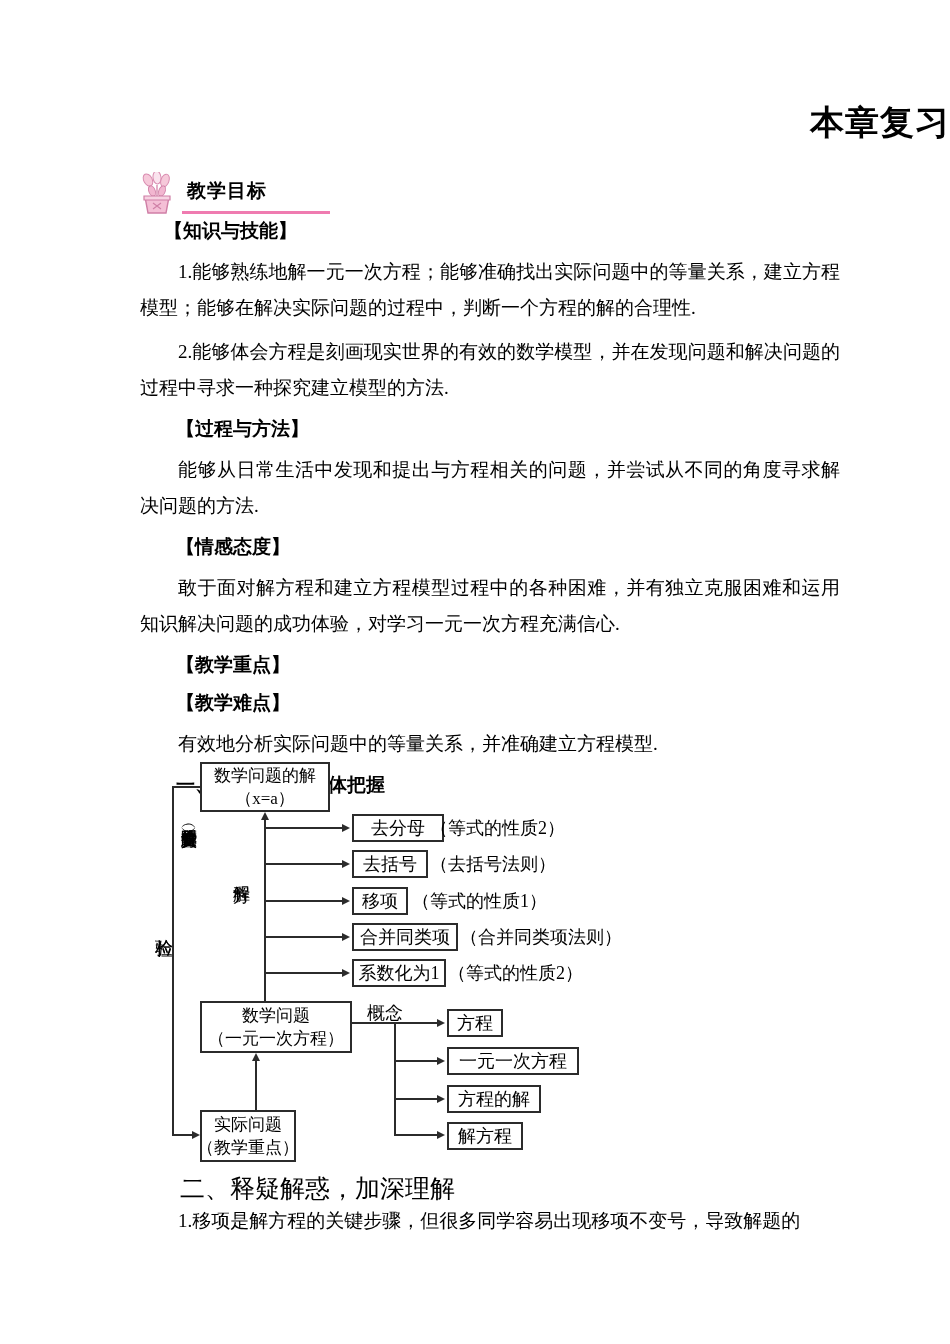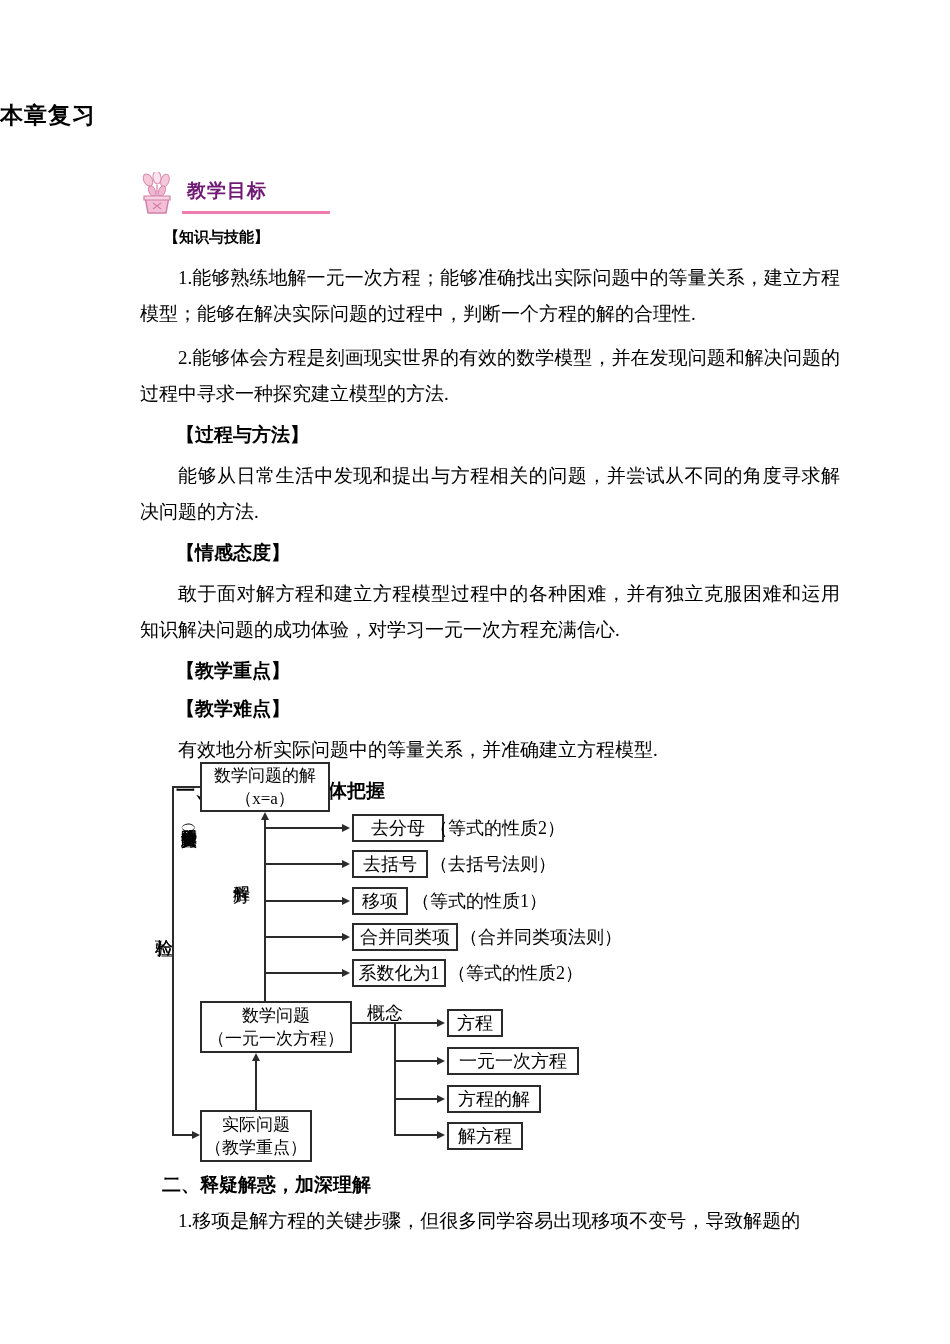--- a/index.html
+++ b/index.html
@@ -12,22 +12,22 @@
     color: #000;
     position: relative;
     overflow: hidden;
   }
   .page { position: relative; width: 950px; height: 1344px; }
 
   
   .doc-title {
     position: absolute;
     top: 100px; left: 0; width: 950px;
-    text-align: left;
-    font-size: 23px;
+    text-align: right;
+    font-size: 34px;
     font-weight: bold;
     font-family: "Liberation Sans", "DejaVu Sans", sans-serif;
     letter-spacing: 1px;
   }
 
   
   .banner {
     position: absolute;
     left: 135px; top: 172px;
     width: 200px; height: 46px;
@@ -36,40 +36,40 @@
     position: absolute; left: 0; top: 0;
     width: 46px; height: 42px;
   }
   .banner-label {
     position: absolute;
     left: 52px; top: 6px;
     font-size: 19px;
     font-weight: bold;
     font-family: "Liberation Sans", "DejaVu Sans", sans-serif;
     letter-spacing: 1px;
-    color: #701a75;
+    color: #000000;
   }
   .banner-rule {
     position: absolute;
     left: 47px; top: 39px;
     width: 148px; height: 3px;
     background: #ef7bb0;
   }
 
   
   .content {
     position: absolute;
     left: 140px; top: 214px;
     width: 700px;
   }
   .sec-head {
-    font-size: 15px;
-    font-weight: bold;
-    font-family: "Liberation Sans", "DejaVu Sans", sans-serif;
-    margin: 8px 0 4px 24px;
+    font-size: 19px;
+    font-weight: bold;
+    font-family: "Liberation Sans", "DejaVu Sans", sans-serif;
+    margin: 2px 0 4px 24px;
     line-height: 30px;
   }
   .para {
     font-size: 19px;
     line-height: 36px;
     margin: 8px 0 2px 0;
     text-indent: 38px;
     text-align: justify;
     font-family: "Liberation Serif", "DejaVu Serif", serif;
   }
@@ -132,23 +132,23 @@
   .arrow-u {
     position: absolute;
     width: 0; height: 0;
     border-bottom: 8px solid #2b2b2b;
     border-left: 4.5px solid transparent;
     border-right: 4.5px solid transparent;
   }
 
   .bottom-head {
     position: absolute;
-    left: 162px; top: 1172px;
-    font-size: 19px;
-    font-weight: bold;
+    left: 180px; top: 1172px;
+    font-size: 25px;
+    font-weight: normal;
     font-family: "Liberation Sans", "DejaVu Sans", sans-serif;
   }
   .bottom-para {
     position: absolute;
     left: 140px; top: 1204px;
     width: 702px;
     font-size: 19px;
     line-height: 34px;
     text-indent: 38px;
     font-family: "Liberation Serif", "DejaVu Serif", serif;
@@ -205,21 +205,21 @@
     <div class="fbox two-line" style="left:196px; top:762px; width:130px; height:50px;">
       <span>数学问题的解</span>
       <span>（x=a）</span>
     </div>
 
     <div class="fbox two-line" style="left:196px; top:1001px; width:152px; height:52px;">
       <span>数学问题</span>
       <span>（一元一次方程）</span>
     </div>
 
-    <div class="fbox two-line" style="left:196px; top:1110px; width:112px; height:52px;">
+    <div class="fbox two-line" style="left:196px; top:1110px; width:96px; height:52px;">
       <span>实际问题</span>
       <span>（教学重点）</span>
     </div>
 
     <div class="fbox" style="left:348px; top:814px; width:92px; height:28px;">去分母</div>
     <div class="fnote" style="left:426px; top:816px;">（等式的性质2）</div>
 
     <div class="fbox" style="left:348px; top:850px; width:76px; height:28px;">去括号</div>
     <div class="fnote" style="left:426px; top:852px;">（去括号法则）</div>
 

